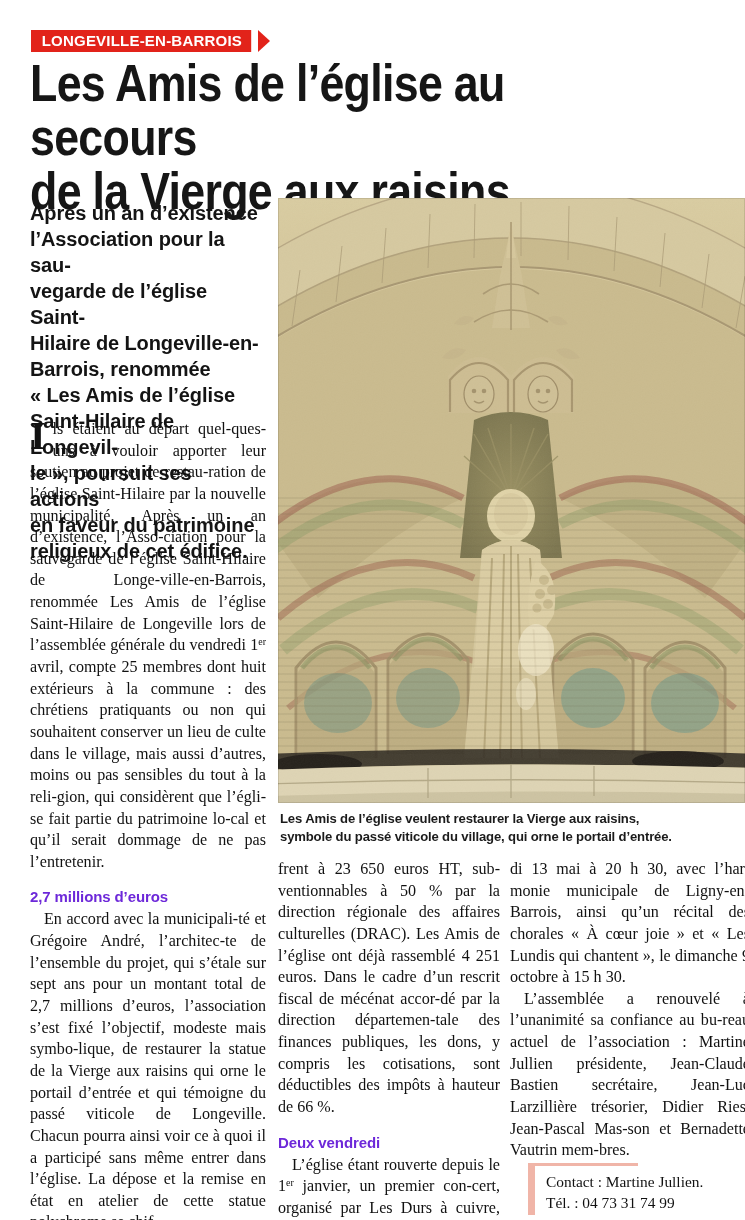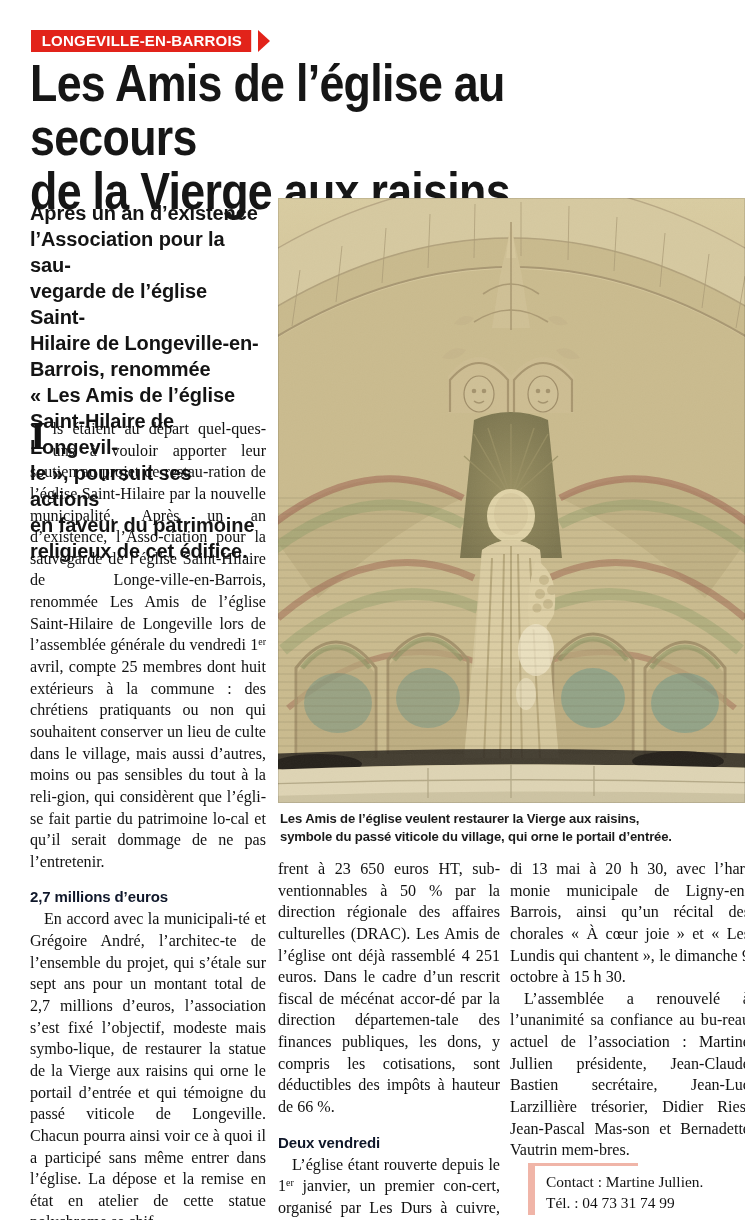--- a/index.html
+++ b/index.html
@@ -139,21 +139,21 @@
     padding: 2px 7px 0 0;
     color: #111111;
     font-family: "Liberation Serif", "DejaVu Serif", serif;
   }
 
   .subhead {
     font-family: "Liberation Sans", "DejaVu Sans", sans-serif;
     font-weight: bold;
     font-size: 15px;
     line-height: 1.2;
-    color: #0f172a;
+    color: #6d28d9;
     margin: 16px 0 2px 0;
     text-align: left;
     letter-spacing: -0.1px;
   }
 
   sup { font-size: 0.62em; vertical-align: 0.52em; line-height: 0; }
 
   
   .contact {
     position: absolute;

